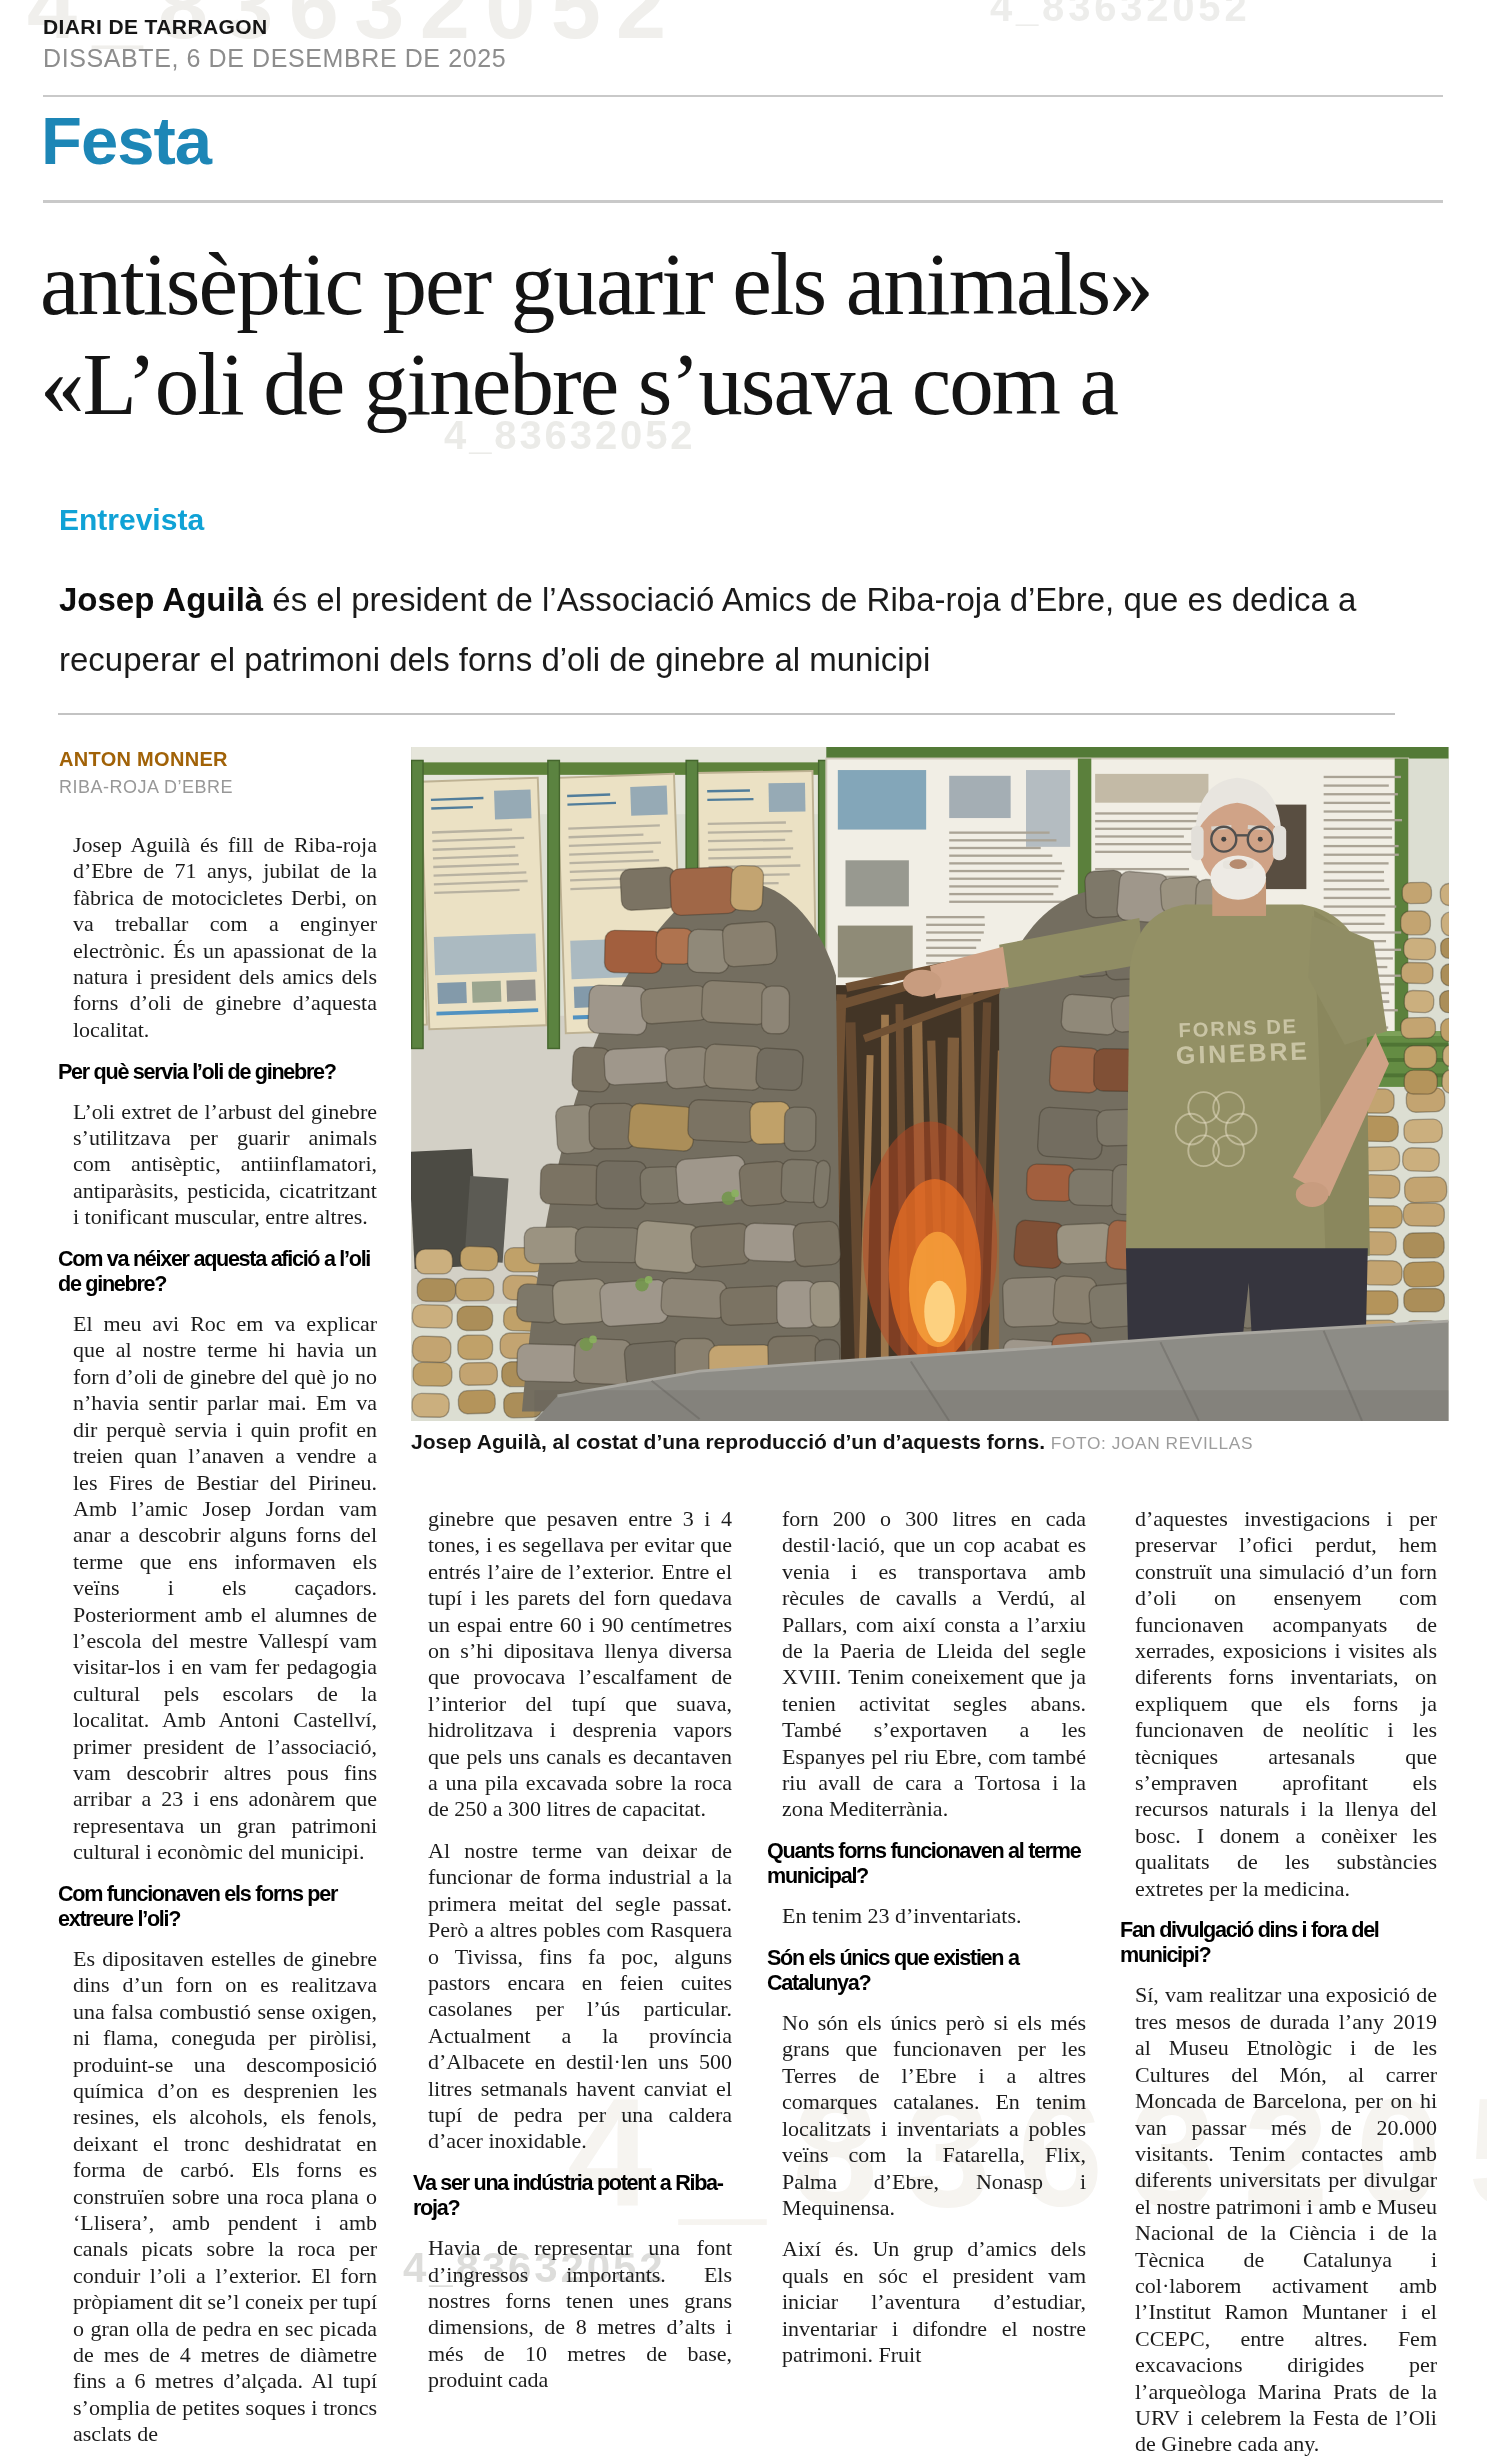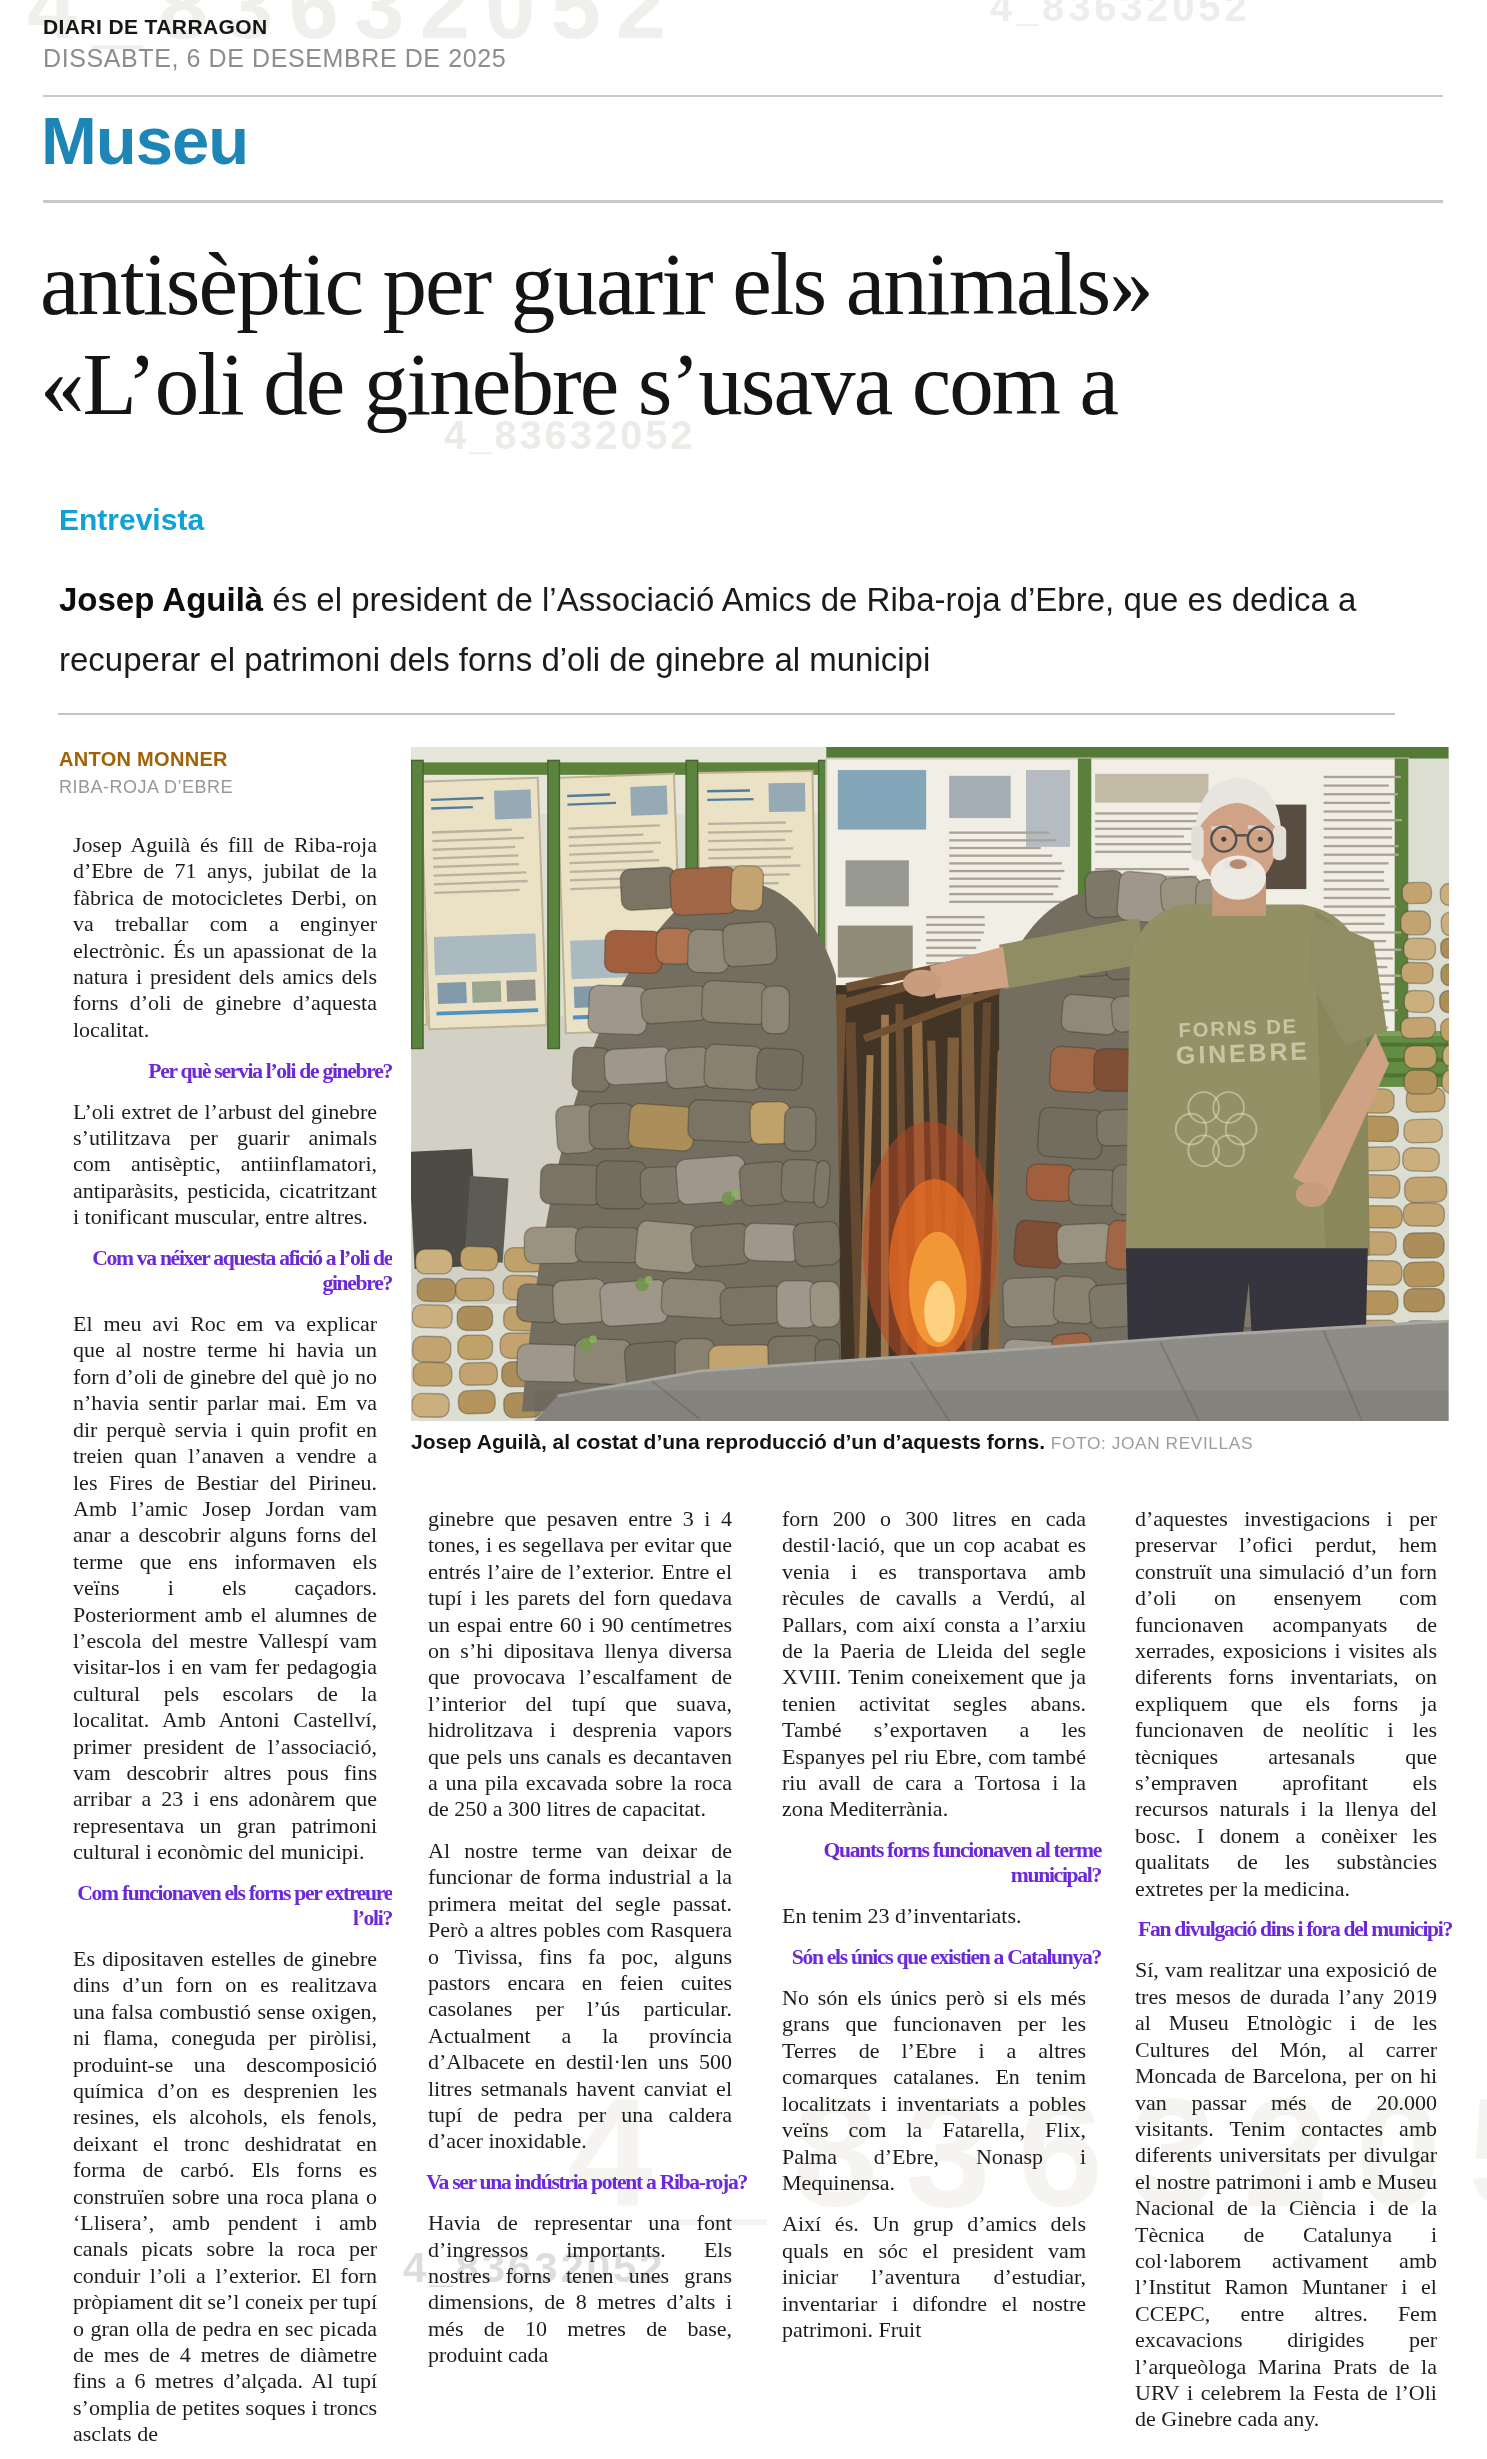--- a/index.html
+++ b/index.html
@@ -29,41 +29,41 @@
   .standfirst b{font-weight:bold;color:#0d0d0d}
   #rule3{left:58px;top:713px;width:1337px;background:#c3c3c3}
   .author{left:59px;top:748px;font-size:20px;font-weight:bold;letter-spacing:0.3px;color:#a16207}
   .place{left:59px;top:777px;font-size:18px;color:#989898;letter-spacing:0.5px}
   
   .col{position:absolute;top:1506px;width:334px;font-family:"Liberation Serif",serif;
     font-size:22px;line-height:26.4px;text-align:justify;color:#1c1c1c;hyphens:auto}
   #col1{left:58px;top:832px;height:1627px;overflow:hidden}
   #col2{left:413px}#col3{left:767px}#col4{left:1120px;width:332px}
   .col p{margin:15px}
-  .col .q{font-family:Liberation Serif, serif;font-weight:bold;font-size:21.6px;
-    line-height:25px;letter-spacing:-1.3px;color:#6d28d9;margin:15.4px 0 4.8px;text-align:right}
+  .col .q{font-family:Liberation Sans, sans-serif;font-weight:bold;font-size:21.6px;
+    line-height:25px;letter-spacing:-1.3px;color:#000000;margin:15.4px 0 4.8px;text-align:left}
   .col > :first-child{margin-top:0}
   
   .photo{left:411px;top:747px;width:1038px;height:674px;overflow:hidden;background:#dde0d4}
   .caption{left:411px;top:1430px;width:1053px;font-size:21px;font-weight:bold;color:#131313}
   .caption .credit{font-weight:normal;font-size:17.3px;color:#9d9d9d;letter-spacing:0.6px}
 </style>
 </head>
 <body>
 
 <div class="wm" id="wm-top">4_83632052</div>
 <div class="wm" id="wm-top2">4_83632052</div>
 <div class="wm" id="wm-mid">4_83632052</div>
 <div class="wm" id="wm-big">4_83632052</div>
 <div class="wm" id="wm-bottom">4_83632052</div>
 
 <div class="abs masthead">DIARI DE TARRAGON</div>
 <div class="abs dateline">DISSABTE, 6 DE DESEMBRE DE 2025</div>
 <div class="rule" id="rule1"></div>
-<div class="abs section">Museu</div>
+<div class="abs section">Festa</div>
 <div class="rule" id="rule2"></div>
 
 <div class="abs headline">
   <div>antisèptic per guarir els animals»</div>
   <div>«L’oli de ginebre s’usava com a</div>
 </div>
 
 <div class="abs kicker">Entrevista</div>
 <div class="abs standfirst"><b>Josep Aguilà</b><span> és el president de l’Associació Amics de Riba-roja d’Ebre, que es dedica a recuperar el patrimoni dels forns d’oli de ginebre al municipi</span></div>
 <div class="rule" id="rule3"></div>

